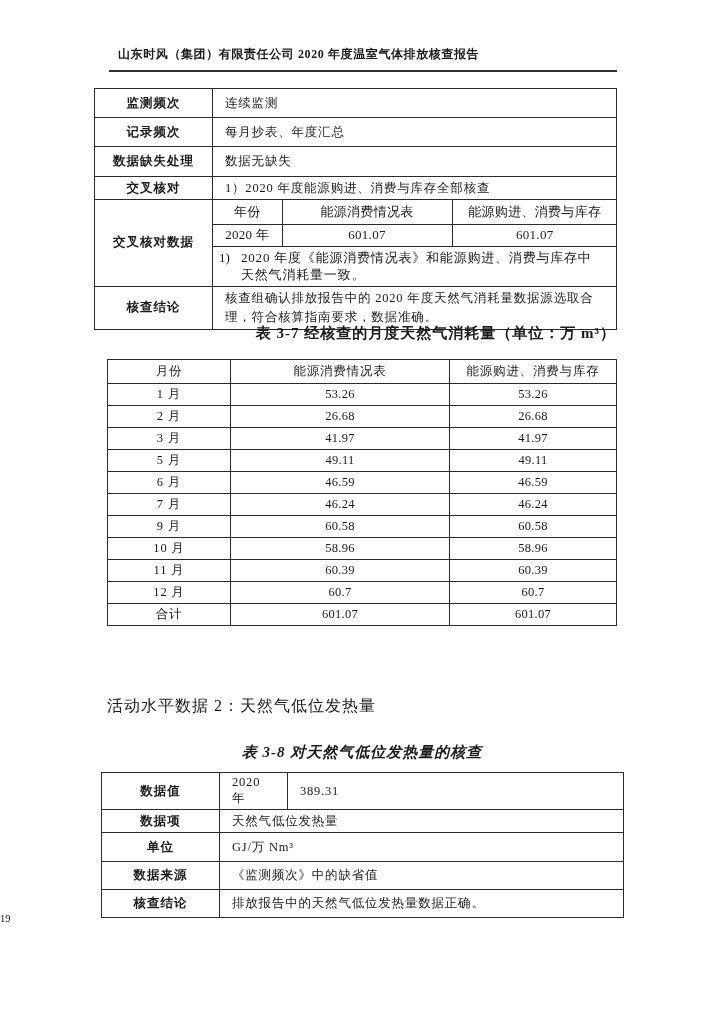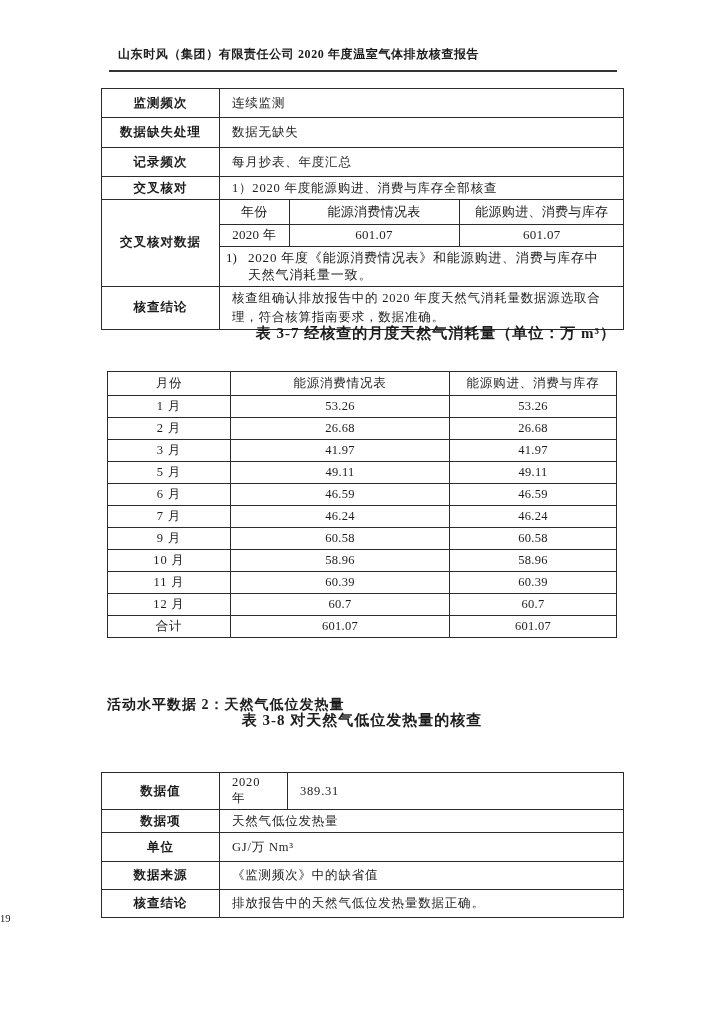--- a/index.html
+++ b/index.html
@@ -15,37 +15,37 @@
   .header-rule{left:109px;top:70px;width:508px;border-top:2px solid #333;height:0;}
 
   
   table{border-collapse:collapse;table-layout:fixed;}
   td{border:1px solid #2b2b2b;font-size:12.5px;letter-spacing:0.8px;vertical-align:middle;overflow:hidden;}
   td.lbl{font-weight:bold;text-align:center;letter-spacing:1px;}
   td.val{padding:2px 12px;text-align:left;}
   td.num{text-align:center;letter-spacing:0.3px;}
 
   
-  .t1{left:101px;top:88px;width:522px;padding-left:40px;}
+  .t1{left:94px;top:88px;width:522px;padding-left:40px;}
   .t1 .sub{width:100%;border-style:hidden;}
   .t1 .sub td{font-size:13px;}
   .t1 .note-cell{padding:2px 0 2px 6px;vertical-align:top;}
   .note-wrap{display:flex;align-items:flex-start;line-height:1.35;}
   .note-marker{width:22px;flex:0 0 22px;letter-spacing:0;}
   .note-text{flex:1;}
   .two-line{line-height:1.55;margin-top:48px;}
 
   
   .tbl-title{font-size:15px;font-weight:bold;text-align:center;letter-spacing:1px;white-space:nowrap;}
   .t37-title{left:107px;top:324px;width:509px;text-align:right;}
-  .t38-title{left:101px;top:711px;width:522px;}
-  .section-heading{left:107px;top:696px;font-size:14px;font-weight:bold;letter-spacing:1px;}
-
-  
-  .t37{left:107px;top:371px;width:509px;}
+  .t38-title{left:101px;top:743px;width:522px;font-style:italic;}
+  .section-heading{left:107px;top:696px;font-size:16px;font-weight:normal;letter-spacing:1px;}
+
+  
+  .t37{left:107px;top:359px;width:509px;}
   .t37 td{text-align:center;}
   .t37 tr{height:22px;}
   .t37 tr.hdr{height:24px;}
 
   
   .t38{left:101px;top:772px;width:522px;}
 
   .page-number{left:0;top:913px;width:724px;font-size:10.5px;letter-spacing:0;}
 </style>
 </head>
@@ -57,27 +57,27 @@
 <table class="abs t1">
   <colgroup>
       <col style="width:118px">
       <col style="width:404px">
     </colgroup>
   <tbody>
       <tr style="height:29px">
     <td class="lbl">监测频次</td>
     <td class="val">连续监测</td>
   </tr>
+  <tr style="height:29px">
+    <td class="lbl">记录频次</td>
+    <td class="val">每月抄表、年度汇总</td>
+  </tr>
   <tr style="height:30px">
     <td class="lbl">数据缺失处理</td>
     <td class="val">数据无缺失</td>
-  </tr>
-  <tr style="height:29px">
-    <td class="lbl">记录频次</td>
-    <td class="val">每月抄表、年度汇总</td>
   </tr>
   <tr style="height:23px">
     <td class="lbl">交叉核对</td>
     <td class="val">1）2020 年度能源购进、消费与库存全部核查</td>
   </tr>
   <tr style="height:80px">
     <td class="lbl">交叉核对数据</td>
     <td style="padding:0;">
       <table class="sub">
         <colgroup>

